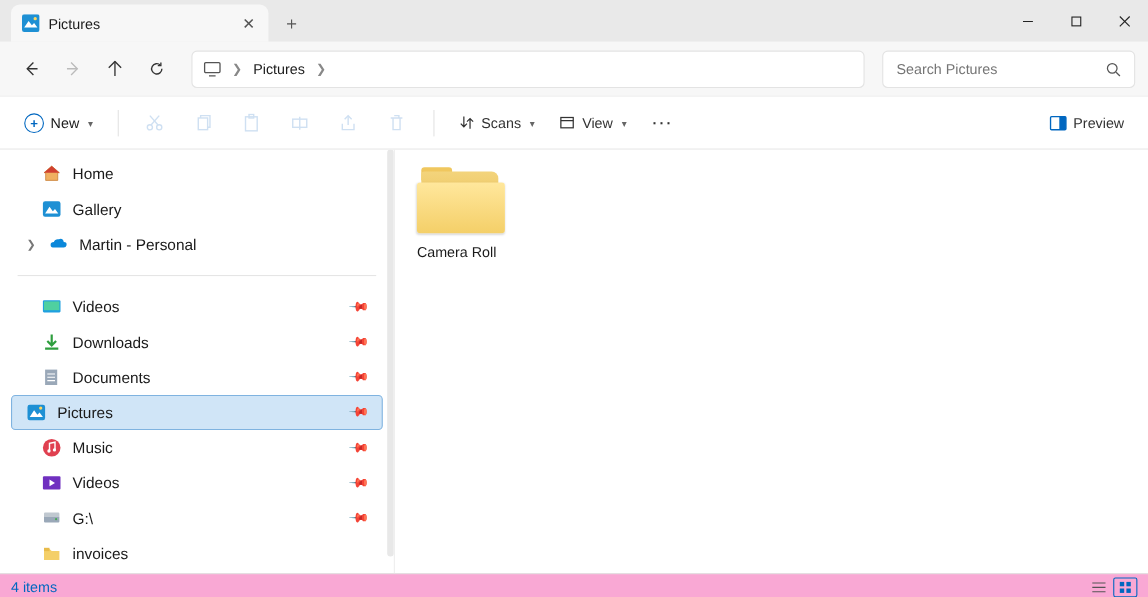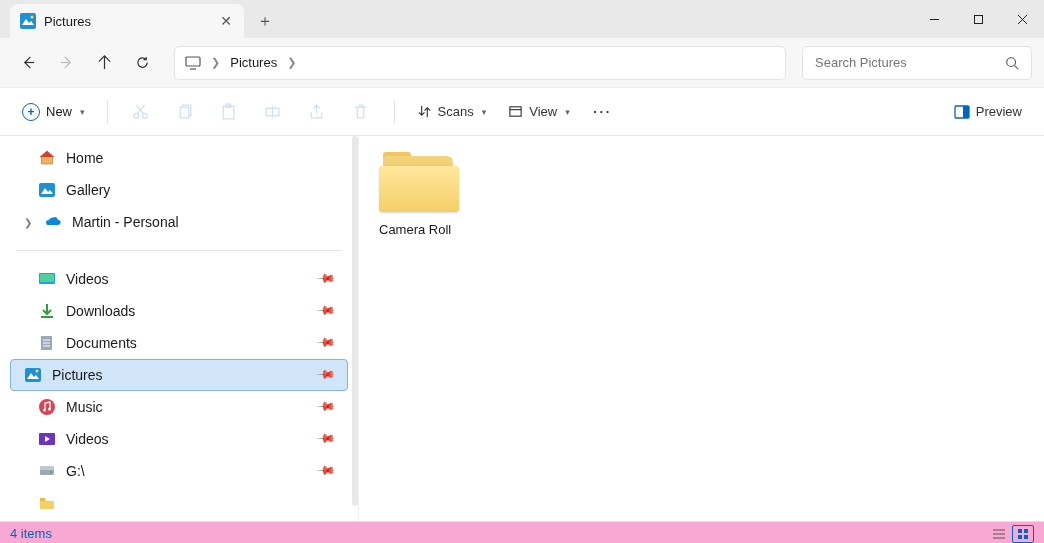--- a/index.html
+++ b/index.html
@@ -340,20 +340,21 @@
       <span class="label">G:\</span>
       <span class="pin">📌</span>
     </div>
     <div class="side-item indent">
       <span class="icon16">
           <svg viewBox="0 0 18 18">
             <path d="M2 5 H7 L9 7 H16 V15 H2 Z" fill="#f4cf68"></path>
             <rect x="2" y="4" width="5" height="3" fill="#e8bb4a"></rect>
           </svg>
         </span>
+      <span class="label">invoices</span>
     </div>
   </div>
 
   <div class="content">
     <div class="folder">
       <div class="folder-img">
           <div class="folder-tab"></div>
           <div class="folder-back"></div>
           <div class="folder-front"></div>
         </div>

